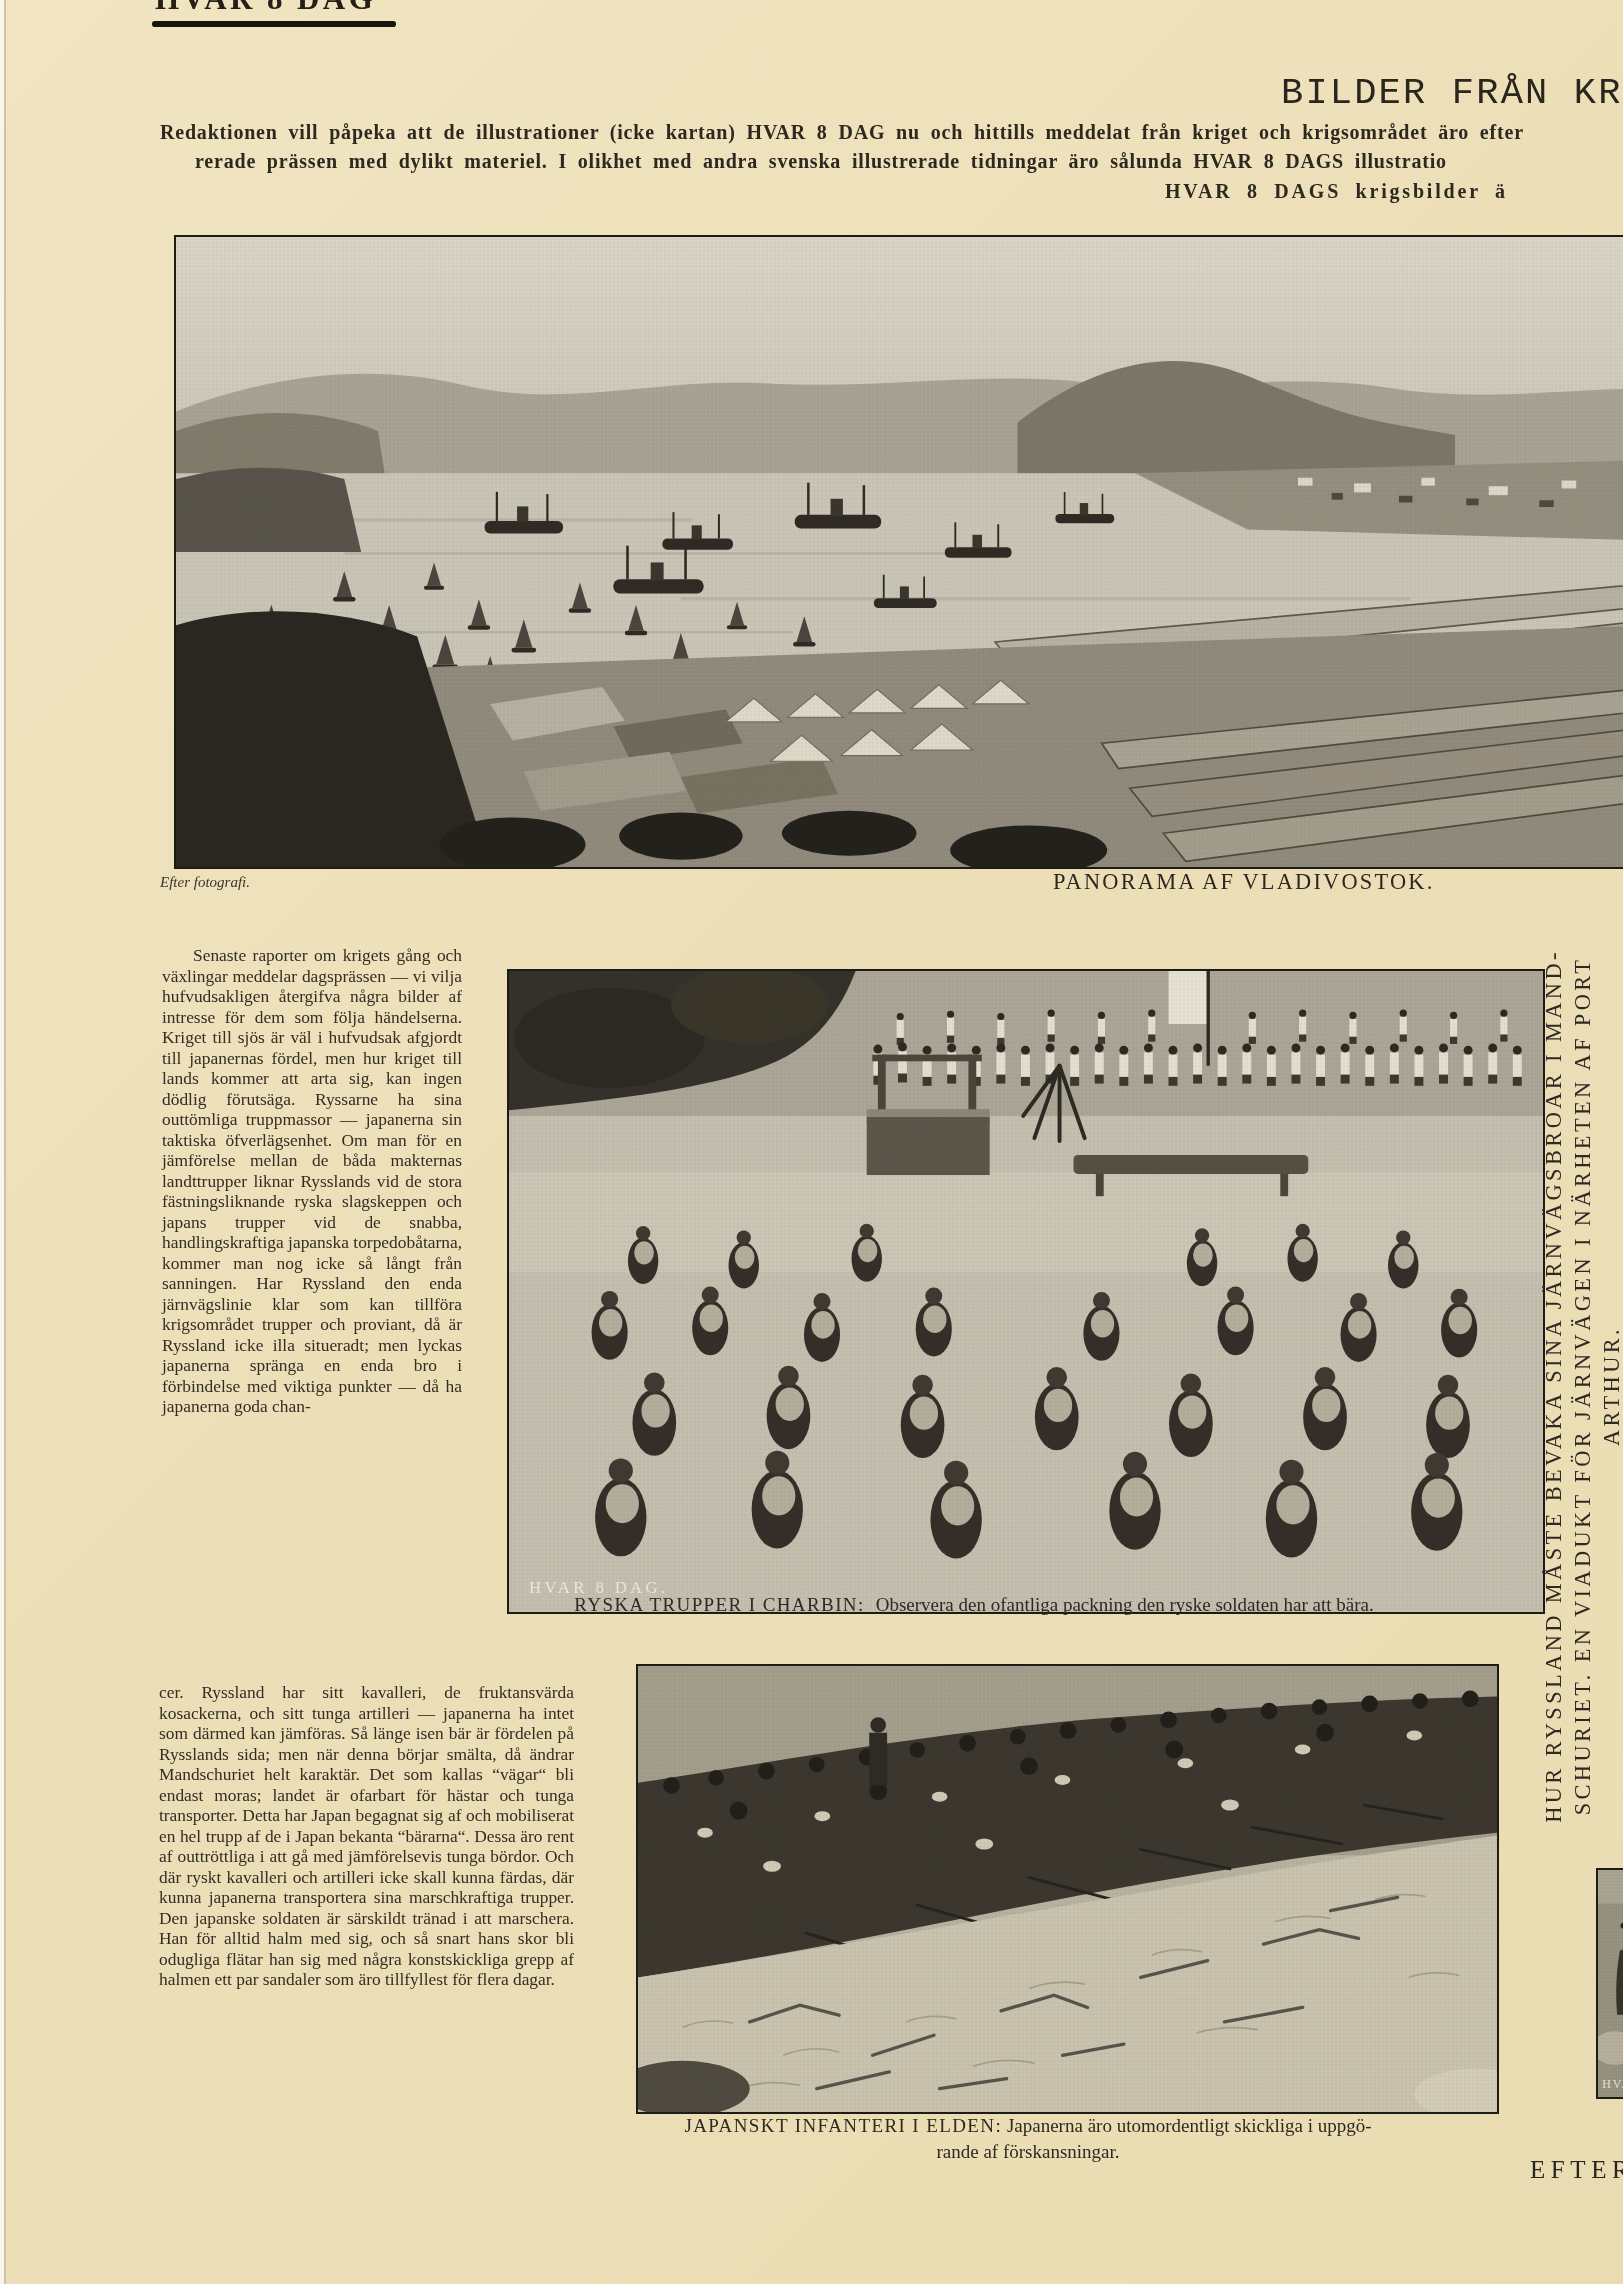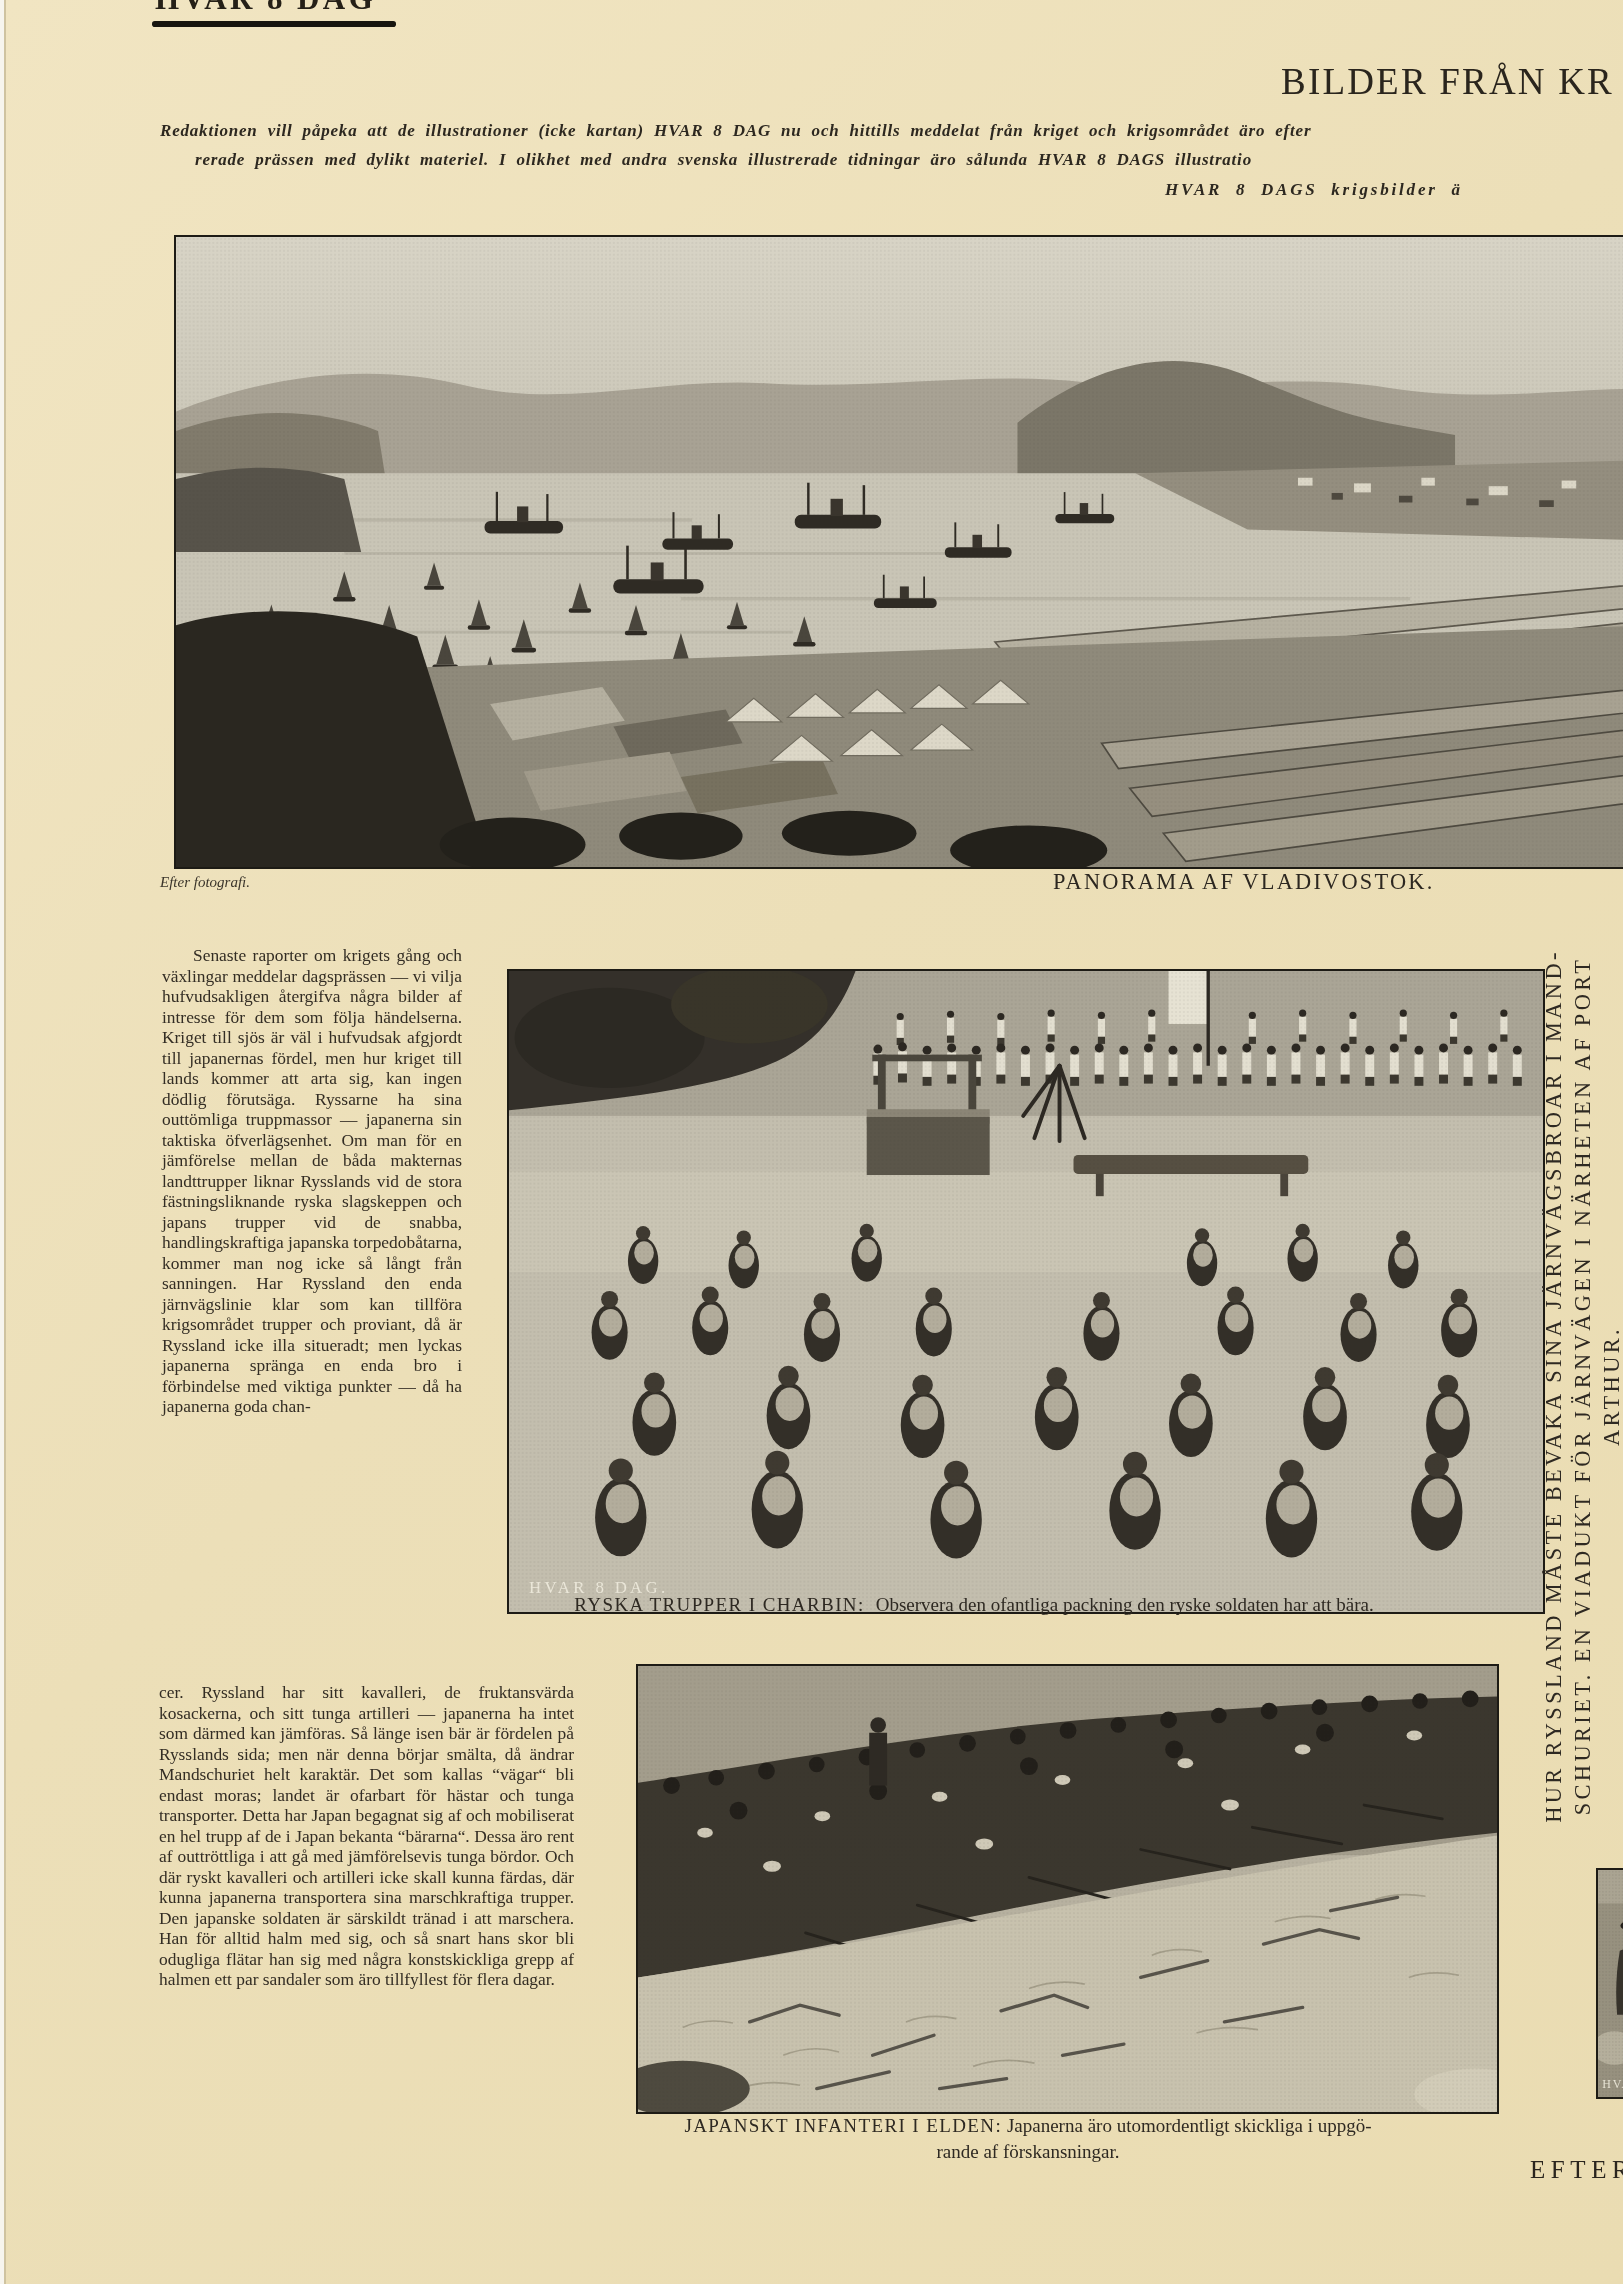--- a/index.html
+++ b/index.html
@@ -6,22 +6,22 @@
   .page{
     position:relative;width:1624px;height:2284px;overflow:hidden;
     background:linear-gradient(135deg,#f1e5c2 0%,#ecdfb8 45%,#eadcb2 100%);
     font-family:"Liberation Serif","DejaVu Serif",serif;color:#2e2922;
   }
   .page *{box-sizing:border-box;}
   .abs{position:absolute;}
   .edge-strip{left:0;top:0;width:5.6px;height:2284px;background:#f7f5ee;border-right:2.2px solid #cfc3a0;}
   .masthead{left:155px;top:-19px;font-size:31px;font-weight:bold;letter-spacing:3.4px;color:#252017;white-space:nowrap;}
   .masthead-rule{left:152px;top:21px;width:244px;height:5.6px;background:#17150f;border-radius:2.8px;}
-  .headline{left:1281px;top:60px;font-size:37px;letter-spacing:2.2px;white-space:nowrap;color:#2a251d;}
-  .ed{position:absolute;font-style:italic;font-weight:bold;font-size:17px;white-space:nowrap;color:#2d2820;letter-spacing:0.8px;word-spacing:5px;}
+  .headline{left:1281px;top:72px;font-size:37px;letter-spacing:2.2px;white-space:nowrap;color:#2a251d;font-family:Liberation Mono, monospace;}
+  .ed{position:absolute;font-weight:bold;font-size:20px;white-space:nowrap;color:#2d2820;letter-spacing:0.8px;word-spacing:5px;}
   .ed1{left:160px;top:121px;}
   .ed2{left:195px;top:150px;}
   .ed3{left:1165px;top:180px;letter-spacing:2.8px;word-spacing:6.7px;}
   .photo{position:absolute;border:2.8px solid #1d1b15;background:#b9b4a6;overflow:hidden;}
   .photo svg{display:block;width:100%;height:100%;}
   .panorama{left:134px;top:226px;width:1485px;height:634px;}
   .credit{left:160px;top:874px;font-size:15px;font-style:italic;color:#3b352b;}
   .cap-panorama{left:1053px;top:869px;font-size:22.4px;letter-spacing:2.2px;color:#2c2720;white-space:nowrap;}
   .article{position:absolute;font-size:17.4px;line-height:20.5px;text-align:justify;color:#332d24;}
   .part1{left:162px;top:945px;width:300px;text-indent:31px;}

